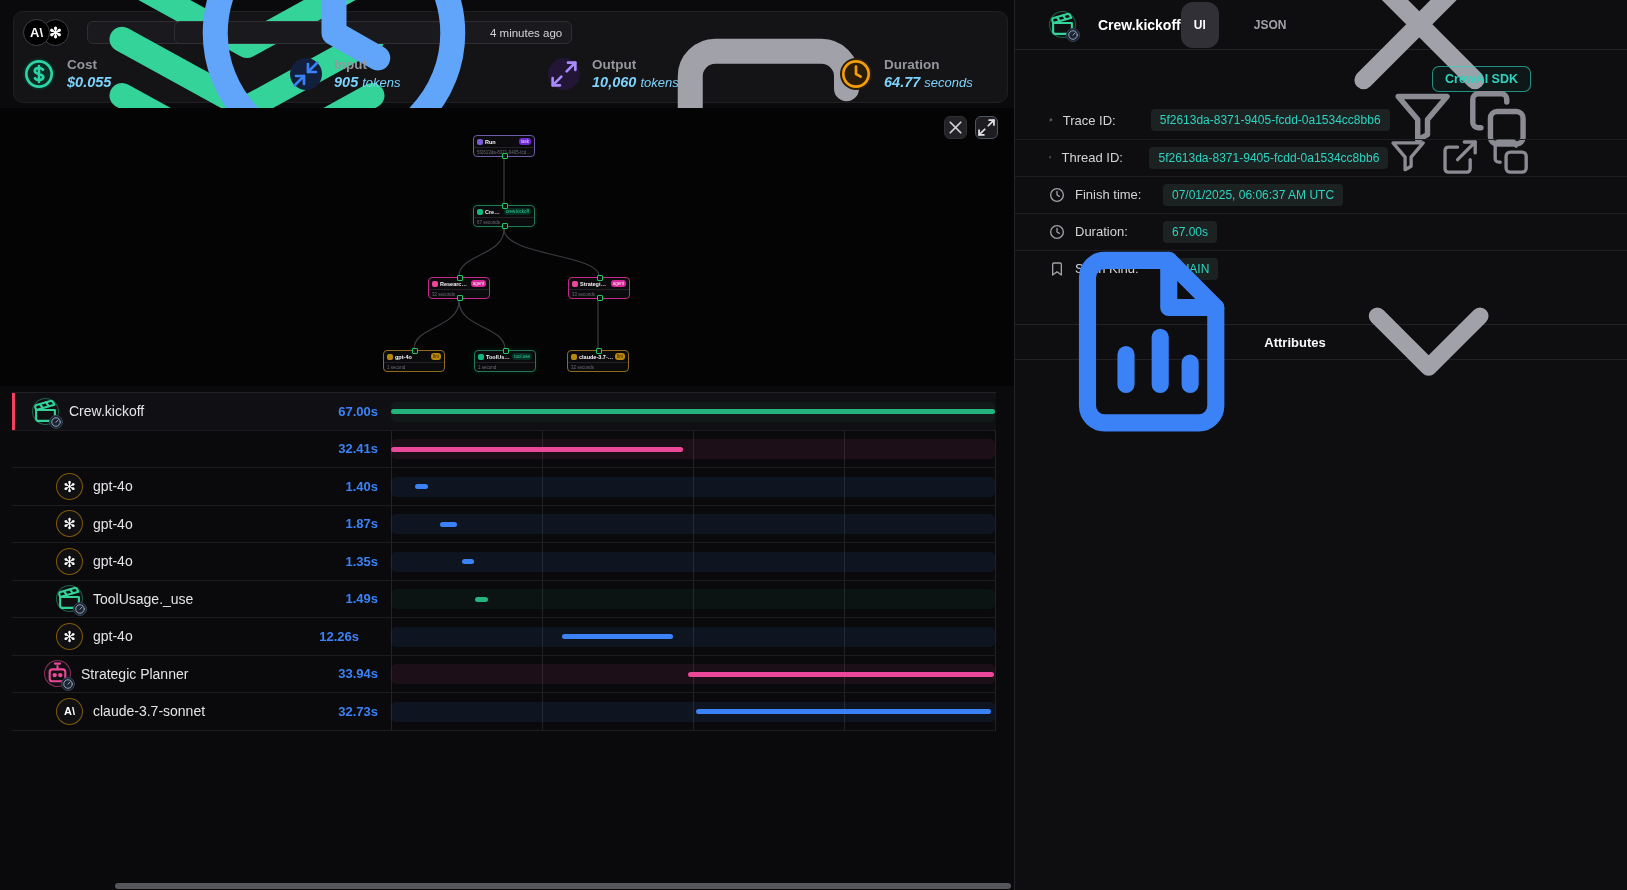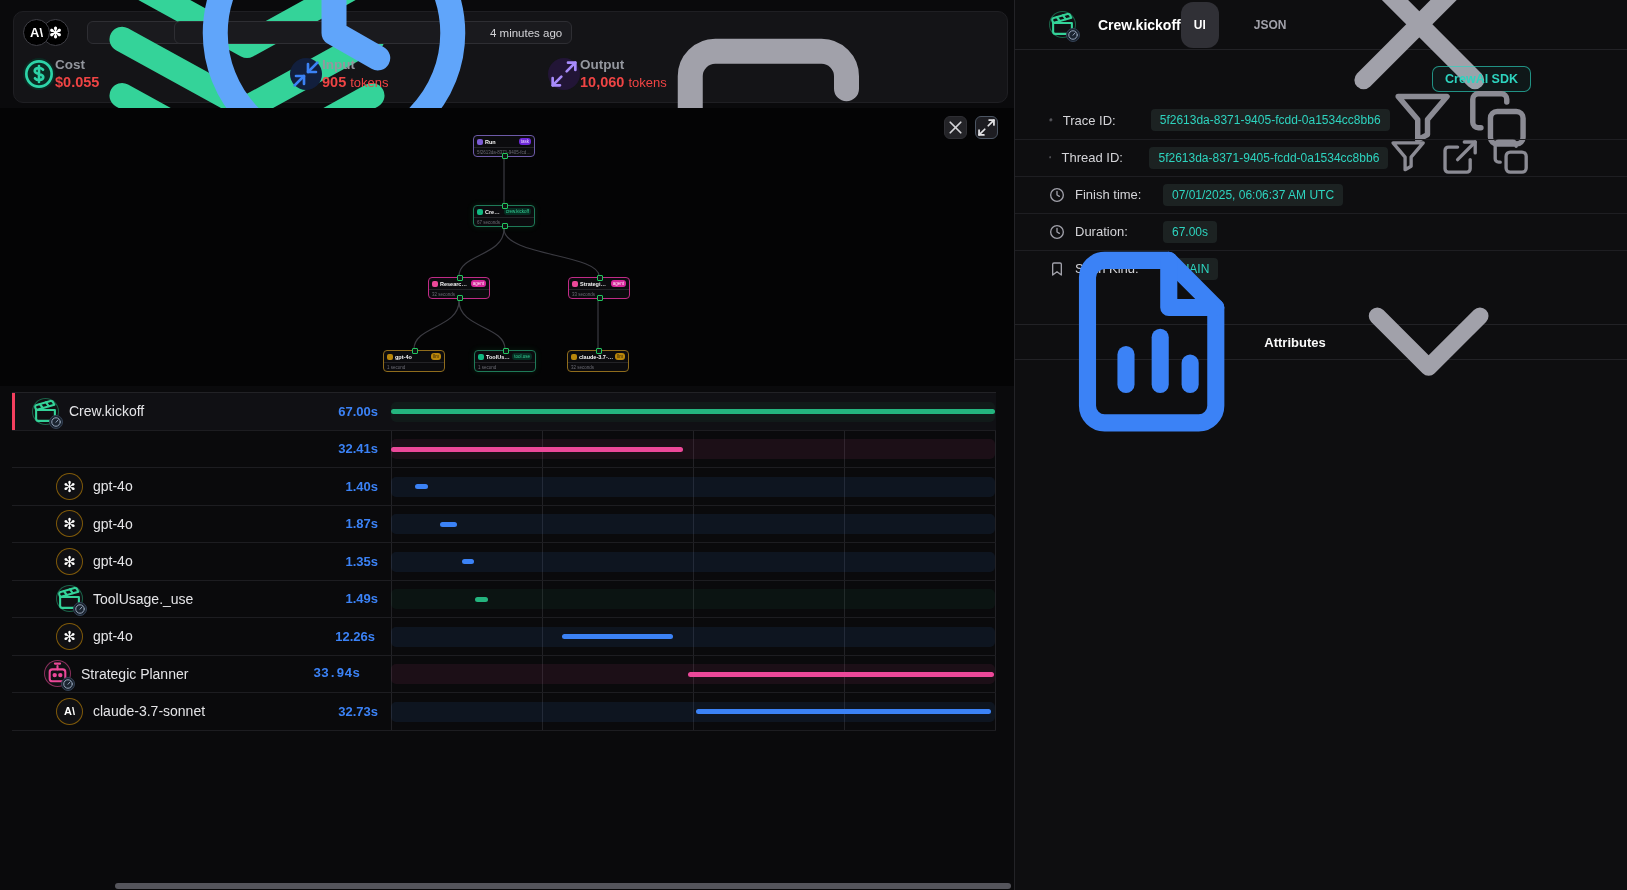--- a/index.html
+++ b/index.html
@@ -24,26 +24,26 @@
   .hdr-badge svg { width:13px; height:13px; }
   .trace-chip { position:absolute; top:8px; right:48px; display:flex; align-items:center; gap:8px; }
   .trace-chip .chart-btn { width:25px; height:25px; border-radius:6px; background:#252c63;
     border:1px solid #3c4796; display:flex; align-items:center; justify-content:center; }
   .trace-chip .chart-btn svg { width:14px; height:14px; }
   .trace-chip .tid { font-size:12px; color:#a1a1aa; }
   .trace-chip .copy-ic svg { width:13px; height:13px; }
   .collapse-chevron { position:absolute; right:22px; top:42px; }
   .collapse-chevron svg { width:14px; height:14px; }
 
-  .stat { position:absolute; top:44px; height:44px; display:flex; align-items:flex-start; }
+  .stat { position:absolute; top:44px; height:44px; display:flex; align-items:flex-start; gap:12px; }
   .stat-ic { width:32px; height:32px; border-radius:50%; display:flex; align-items:center;
     justify-content:center; margin-top:2px; }
   .stat-ic svg { width:16px; height:16px; }
   .stat-label { font-size:13.5px; font-weight:bold; color:#94979e; line-height:17px; }
-  .stat-value { font-size:14.5px; font-weight:bold; color:#ef4444; line-height:19px; }
+  .stat-value { font-size:14.5px; font-weight:bold; color:#7dd3fc; line-height:19px;font-style:italic; }
   .stat-value .unit { font-weight:normal; font-size:13px; }
   .ic-cost { background:#0b2a22; }
   .ic-input { background:#121f3d; }
   .ic-output { background:#221536; }
   .ic-duration { background:#2b1d07; }
 
   
   .graph { position:absolute; left:0; top:108px; width:1014px; height:278px; background:#040405; }
   .graph svg.edges { position:absolute; left:0; top:0; width:1014px; height:278px; }
   .gnode { position:absolute; width:62px; background:#0b0b0e; border-radius:4px;
@@ -227,20 +227,34 @@
               <line x1="20.5" y1="3.5" x2="14" y2="10"></line>
               <line x1="3.5" y1="20.5" x2="10" y2="14"></line>
             </svg>
           </span>
         </div>
       <div>
           <div class="stat-label">Output</div>
         <div class="stat-value"><span>10,060</span> <span class="unit">tokens</span></div>
         </div>
     </div>
+    <div class="stat" style="left:826px">
+      <div class="stat-ic ic-duration">
+          <span class="svg-slot" style="display: inline-flex;">
+            <svg viewBox="0 0 24 24" fill="none" stroke="#f59e0b" stroke-width="2" stroke-linecap="round" stroke-linejoin="round" style="width:100%;height:100%">
+              <circle cx="12" cy="12" r="9.5"></circle>
+              <path d="M12 6.5V12l3.5 2"></path>
+            </svg>
+          </span>
+        </div>
+      <div>
+          <div class="stat-label">Duration</div>
+        <div class="stat-value"><span>64.77</span> <span class="unit">seconds</span></div>
+        </div>
+    </div>
   </div>
 
   <div class="graph">
     <svg class="edges">
       <path d="M504 49 L504 96" stroke="#3b3b42" fill="none" stroke-width="1.2"></path>
       <path d="M504 121 C504 148, 459 146, 459 168" stroke="#3b3b42" fill="none" stroke-width="1.2"></path>
       <path d="M504 121 C504 148, 599 146, 599 168" stroke="#3b3b42" fill="none" stroke-width="1.2"></path>
       <path d="M459 193 C459 220, 414 218, 414 241" stroke="#3b3b42" fill="none" stroke-width="1.2"></path>
       <path d="M459 193 C459 220, 505 218, 505 241" stroke="#3b3b42" fill="none" stroke-width="1.2"></path>
       <path d="M598 193 L598 241" stroke="#3b3b42" fill="none" stroke-width="1.2"></path>
@@ -442,21 +456,21 @@
         </div>
         <div class="wf-row">
           <div class="wf-namecell" style="padding-left: 44px;">
             <span class="wf-icwrap">
               <span class="wf-iccirc" style="border: 1px solid rgba(202, 138, 4, 0.6);">
                 <span style="color:#fff;font-size:15px;line-height:1">✻</span>
               </span>
             </span>
             <span class="wf-label">gpt-4o</span>
           </div>
-          <span class="wf-dur" style="right: 621px; text-align: right;">12.26s</span>
+          <span class="wf-dur" style="right: 637px; text-align: right;">12.26s</span>
           <div class="wf-timeline">
             <div class="wf-track" style="background: rgba(59, 130, 246, 0.09);">
               <div class="wf-bar" style="background: rgb(59, 130, 246); left: 28.3582%; width: 110.523px;"></div>
             </div>
           </div>
         </div>
         <div class="wf-row">
           <div class="wf-namecell" style="padding-left: 32px;">
             <span class="wf-icwrap">
               <span class="wf-iccirc" style="border: 1px solid rgba(236, 72, 153, 0.55);">
@@ -469,21 +483,21 @@
               </span>
               <span class="wf-subbadge">
                 <svg viewBox="0 0 24 24" fill="none" stroke="#94a3b8" stroke-width="2" stroke-linecap="round" stroke-linejoin="round" style="width:100%;height:100%">
                   <circle cx="12" cy="12" r="8.5"></circle>
                   <path d="M12 12.5 16 8"></path>
                 </svg>
               </span>
             </span>
             <span class="wf-label">Strategic Planner</span>
           </div>
-          <span class="wf-dur" style="right: 636px; font-family: Liberation Mono, monospace;">33.94s</span>
+          <span class="wf-dur" style="right: 618px;">33.94s</span>
           <div class="wf-timeline">
             <div class="wf-track" style="background: rgba(236, 72, 153, 0.08);">
               <div class="wf-bar" style="background: rgb(236, 72, 153); left: 49.1045%; width: 305.967px;"></div>
             </div>
           </div>
         </div>
         <div class="wf-row">
           <div class="wf-namecell" style="padding-left: 44px;">
             <span class="wf-icwrap">
               <span class="wf-iccirc" style="border: 1px solid rgba(202, 138, 4, 0.6);">

